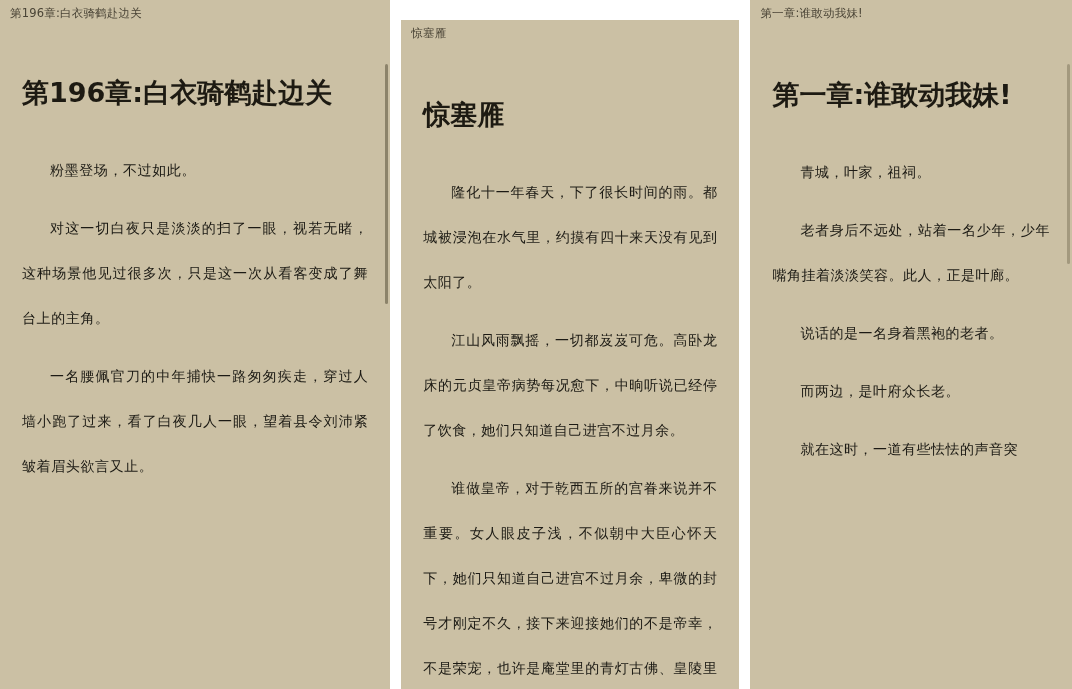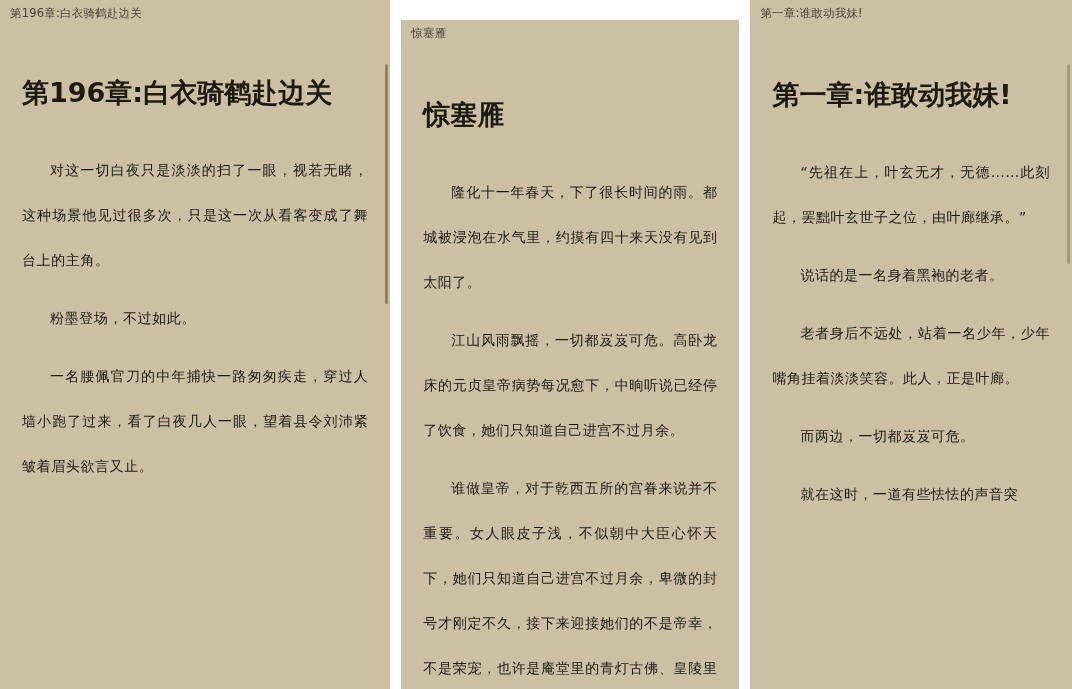--- a/index.html
+++ b/index.html
@@ -125,22 +125,22 @@
 <div class="screen">
 
   <div class="pane pane-1">
     <div class="reader">
       <div class="statusbar">
         <span class="chapter-name">第196章:白衣骑鹤赴边关</span>
       </div>
       <div class="content">
         <h1 class="title">第196章:白衣骑鹤赴边关</h1>
         <div class="body-text">
+          <p class="para">粉墨登场，不过如此。</p>
           <p class="para">对这一切白夜只是淡淡的扫了一眼，视若无睹，这种场景他见过很多次，只是这一次从看客变成了舞台上的主角。</p>
-          <p class="para">粉墨登场，不过如此。</p>
           <p class="para">一名腰佩官刀的中年捕快一路匆匆疾走，穿过人墙小跑了过来，看了白夜几人一眼，望着县令刘沛紧皱着眉头欲言又止。</p>
         </div>
       </div>
       <div class="scroll-track">
         <div class="scroll-thumb"></div>
       </div>
     </div>
   </div>
 
   <div class="pane-gap"></div>
@@ -167,24 +167,24 @@
   <div class="pane-gap"></div>
 
   <div class="pane pane-3">
     <div class="reader">
       <div class="statusbar">
         <span class="chapter-name">第一章:谁敢动我妹!</span>
       </div>
       <div class="content">
         <h1 class="title title-2">第一章:谁敢动我妹!</h1>
         <div class="body-text">
-          <p class="para">“先祖在上，叶玄无才，无德……此刻起，罢黜叶玄世子之位，由叶廊继承。”</p>
+          <p class="para">青城，叶家，祖祠。</p>
+          <p class="para">老者身后不远处，站着一名少年，少年嘴角挂着淡淡笑容。此人，正是叶廊。</p>
           <p class="para">说话的是一名身着黑袍的老者。</p>
-          <p class="para">老者身后不远处，站着一名少年，少年嘴角挂着淡淡笑容。此人，正是叶廊。</p>
-          <p class="para">而两边，一切都岌岌可危。</p>
+          <p class="para">而两边，是叶府众长老。</p>
           <p class="para">就在这时，一道有些怯怯的声音突</p>
         </div>
       </div>
       <div class="scroll-track">
         <div class="scroll-thumb"></div>
       </div>
     </div>
   </div>
 
 </div>

